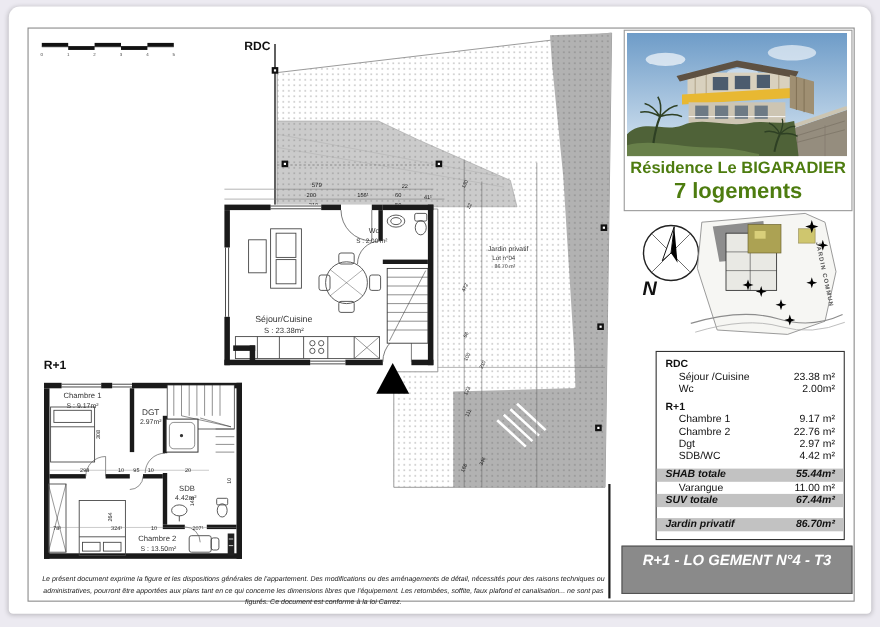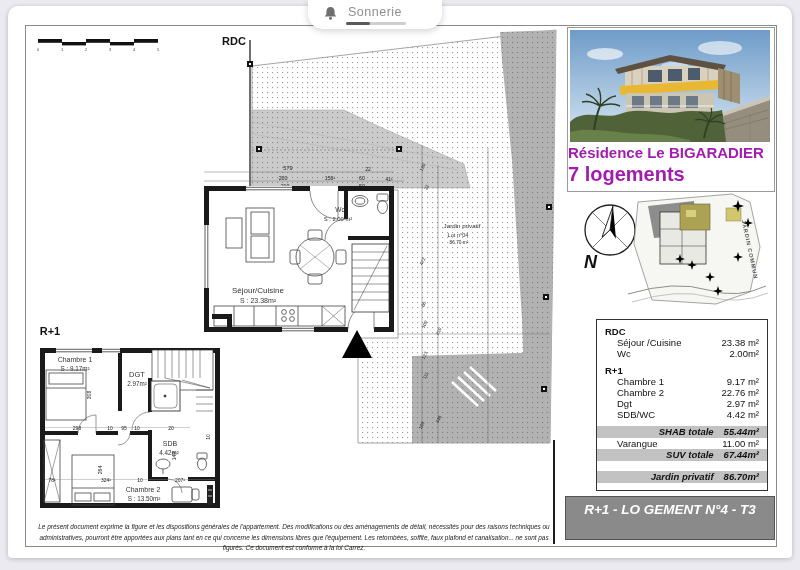--- a/index.html
+++ b/index.html
@@ -15,62 +15,50 @@
   .pill .lbl{position:absolute;left:40px;top:5px;font-size:12.5px;color:#8f8f8f;letter-spacing:.5px;}
   .pill .bar{position:absolute;left:38px;bottom:4px;width:60px;height:3px;background:#cfcfcf;border-radius:2px;}
   .pill .bar i{display:block;width:24px;height:3px;background:#5a5a5a;border-radius:2px;}
   
   svg text{font-family:"Liberation Sans","DejaVu Sans",sans-serif;}
   .plan{position:absolute;left:26px;top:26px;width:534px;height:492px;}
   .vline{position:absolute;left:553px;top:440px;width:2px;height:104px;background:#1c1c1c;}
   
   .photoBox{position:absolute;left:567px;top:27px;width:206px;height:163px;background:#fff;border:1px solid #9a9a9a;}
   .photoBox svg{position:absolute;left:2px;top:2px;}
-  .titleArea{position:absolute;left:0;top:116px;width:100%;text-align:left;color:#a21caf;}
+  .titleArea{position:absolute;left:0;top:116px;width:100%;text-align:center;color:#4d7c0f;}
   .titleArea .t1{font-size:15px;font-weight:bold;}
   .titleArea .t2{font-size:20px;font-weight:bold;margin-top:2px;}
   .compass{position:absolute;left:576px;top:200px;}
   .siteplan{position:absolute;left:620px;top:192px;}
   
   .tableBox{position:absolute;left:596px;top:319px;width:172px;background:#fff;border:1.5px solid #333;
             padding:6px 8px 7px 8px;font-size:9.5px;color:#111;box-sizing:border-box;}
   .trow{display:flex;justify-content:space-between;line-height:11px;margin-left:12px;}
   .trow .v{text-align:center;white-space:nowrap;}
   .thead{font-weight:bold;line-height:11px;}
   .tspace{height:6px;}
   .tsmall{height:4px;}
   .hl{background:#c2c2c2;font-weight:bold;font-style:italic;margin:0 -8px;padding:0 8px;line-height:12px;}
-  .hl .l{flex:1;text-align:right;padding-right:10px;}
+  .hl .l{flex:1;padding-right:10px;}
   
   .footerBox{position:absolute;left:565px;top:496px;width:210px;height:44px;background:#8a8a8a;
              border:1px solid #545454;box-sizing:border-box;color:#fff;text-align:center;
              font-weight:bold;font-size:13.5px;line-height:1.45;padding-top:3px;font-style:italic;}
   
   .disclaimer{position:absolute;left:33px;top:516px;width:522px;font-size:6.4px;font-style:italic;
               color:#222;text-align:center;line-height:1.6;}
 </style>
 </head>
 <body>
 
 <div class="screen">
   <div class="doc"></div>
   <div class="frame"></div>
 
-  <div class="pill">
-    <span class="bell">
-      <svg width="15" height="16" viewBox="0 0 15 16">
-        <path d="M7.5,1 C10,1 11.6,3 11.6,5.6 L11.6,8.3 L13.2,10.4 L1.8,10.4 L3.4,8.3 L3.4,5.6 C3.4,3 5,1 7.5,1 Z" fill="#6f6f6f"></path>
-        <circle cx="7.5" cy="12.3" r="1.5" fill="#6f6f6f"></circle>
-      </svg>
-    </span>
-    <span class="lbl">Sonnerie</span>
-    <span class="bar">
-        <i></i>
-      </span>
-  </div>
 
   <svg class="plan" viewBox="26 26 534 492">
     <defs>
       <pattern id="dots" width="5" height="5" patternUnits="userSpaceOnUse">
         <rect width="5" height="5" fill="#ffffff"></rect>
           <rect x="2" y="2" width="1.1" height="1.1" fill="#9b9b9b"></rect>
       </pattern>
       <pattern id="dotsGray" width="5" height="5" patternUnits="userSpaceOnUse">
         <rect width="5" height="5" fill="#cbcbcb"></rect>
           <rect x="2" y="2" width="1.1" height="1.1" fill="#8a8a8a"></rect>

